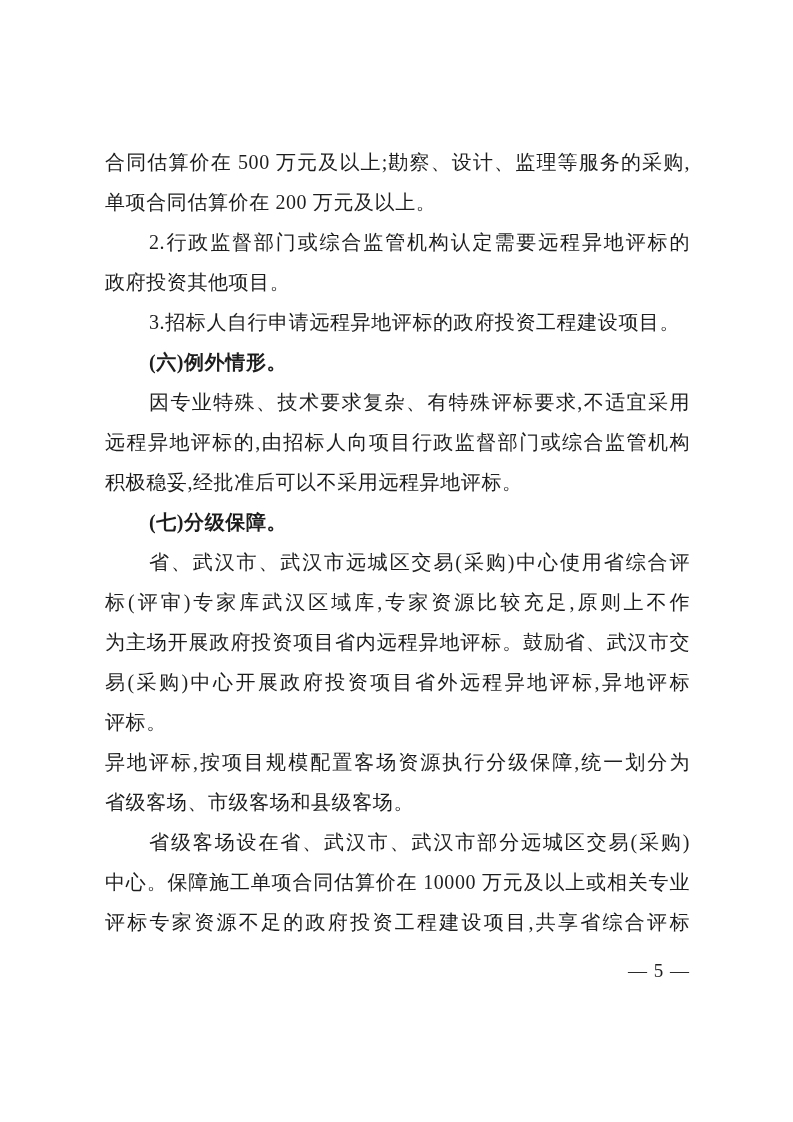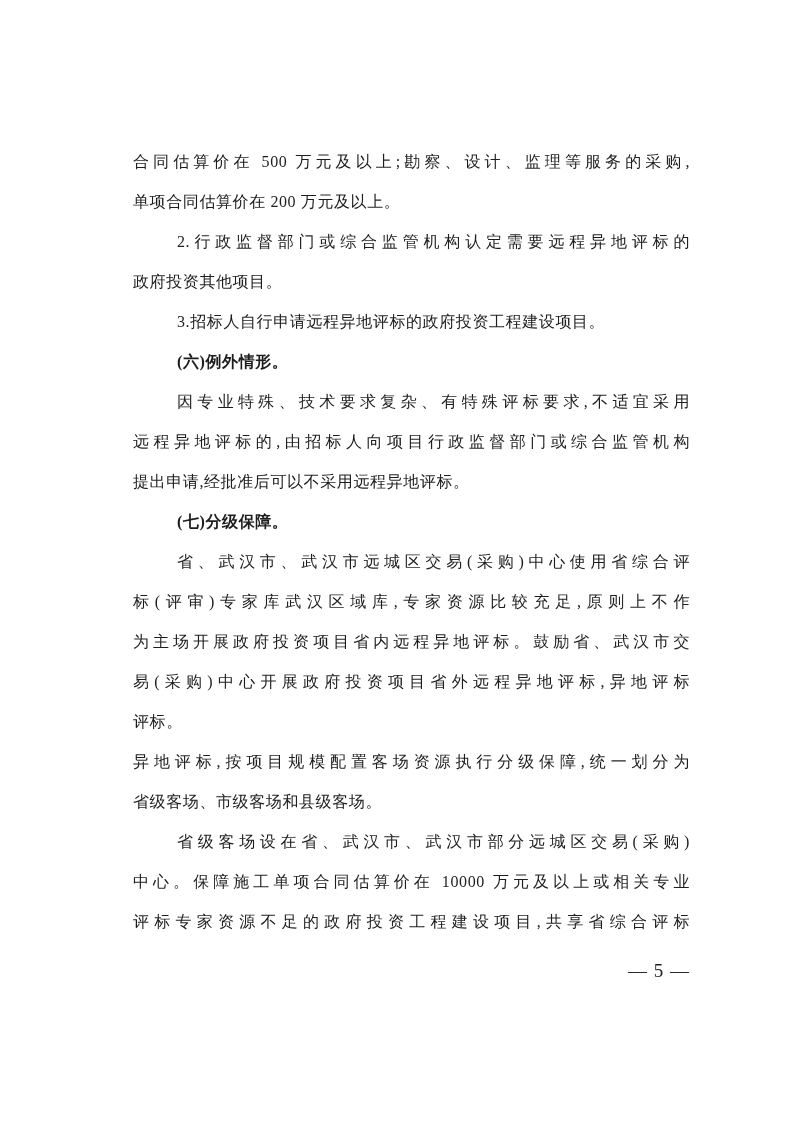--- a/index.html
+++ b/index.html
@@ -16,27 +16,26 @@
   .page {
     position: relative;
     width: 793px;
     height: 1122px;
     box-sizing: border-box;
     padding: 142px 103px 0 105px;
     overflow: hidden;
     background: #ffffff;
   }
   .content .line {
-    font-size: 16px;
+    font-size: 20px;
     line-height: 40px;
     height: 40px;
     letter-spacing: 0.6px;
     white-space: normal;
     overflow: hidden;
-    margin-left: 28px;
   }
   .content .line.just {
     text-align: justify;
     text-align-last: justify;
   }
   .content .line.indent {
     padding-left: 44px;
   }
   .content .line.bold {
     font-weight: bold;
@@ -55,21 +54,21 @@
 <div class="page">
   <div class="content">
       <div class="line just">合同估算价在 500 万元及以上;勘察、设计、监理等服务的采购,</div>
       <div class="line">单项合同估算价在 200 万元及以上。</div>
       <div class="line indent just">2.行政监督部门或综合监管机构认定需要远程异地评标的</div>
       <div class="line">政府投资其他项目。</div>
       <div class="line indent">3.招标人自行申请远程异地评标的政府投资工程建设项目。</div>
       <div class="line indent bold">(六)例外情形。</div>
       <div class="line indent just">因专业特殊、技术要求复杂、有特殊评标要求,不适宜采用</div>
       <div class="line just">远程异地评标的,由招标人向项目行政监督部门或综合监管机构</div>
-      <div class="line">提出申请,经批准后可以不采用远程异地评标。</div>
+      <div class="line">积极稳妥,经批准后可以不采用远程异地评标。</div>
       <div class="line indent bold">(七)分级保障。</div>
       <div class="line indent just">省、武汉市、武汉市远城区交易(采购)中心使用省综合评</div>
       <div class="line just">标(评审)专家库武汉区域库,专家资源比较充足,原则上不作</div>
       <div class="line just">为主场开展政府投资项目省内远程异地评标。鼓励省、武汉市交</div>
       <div class="line just">易(采购)中心开展政府投资项目省外远程异地评标,异地评标</div>
       <div class="line">评标。</div>
       <div class="line just">异地评标,按项目规模配置客场资源执行分级保障,统一划分为</div>
       <div class="line">省级客场、市级客场和县级客场。</div>
       <div class="line indent just">省级客场设在省、武汉市、武汉市部分远城区交易(采购)</div>
       <div class="line just">中心。保障施工单项合同估算价在 10000 万元及以上或相关专业</div>

